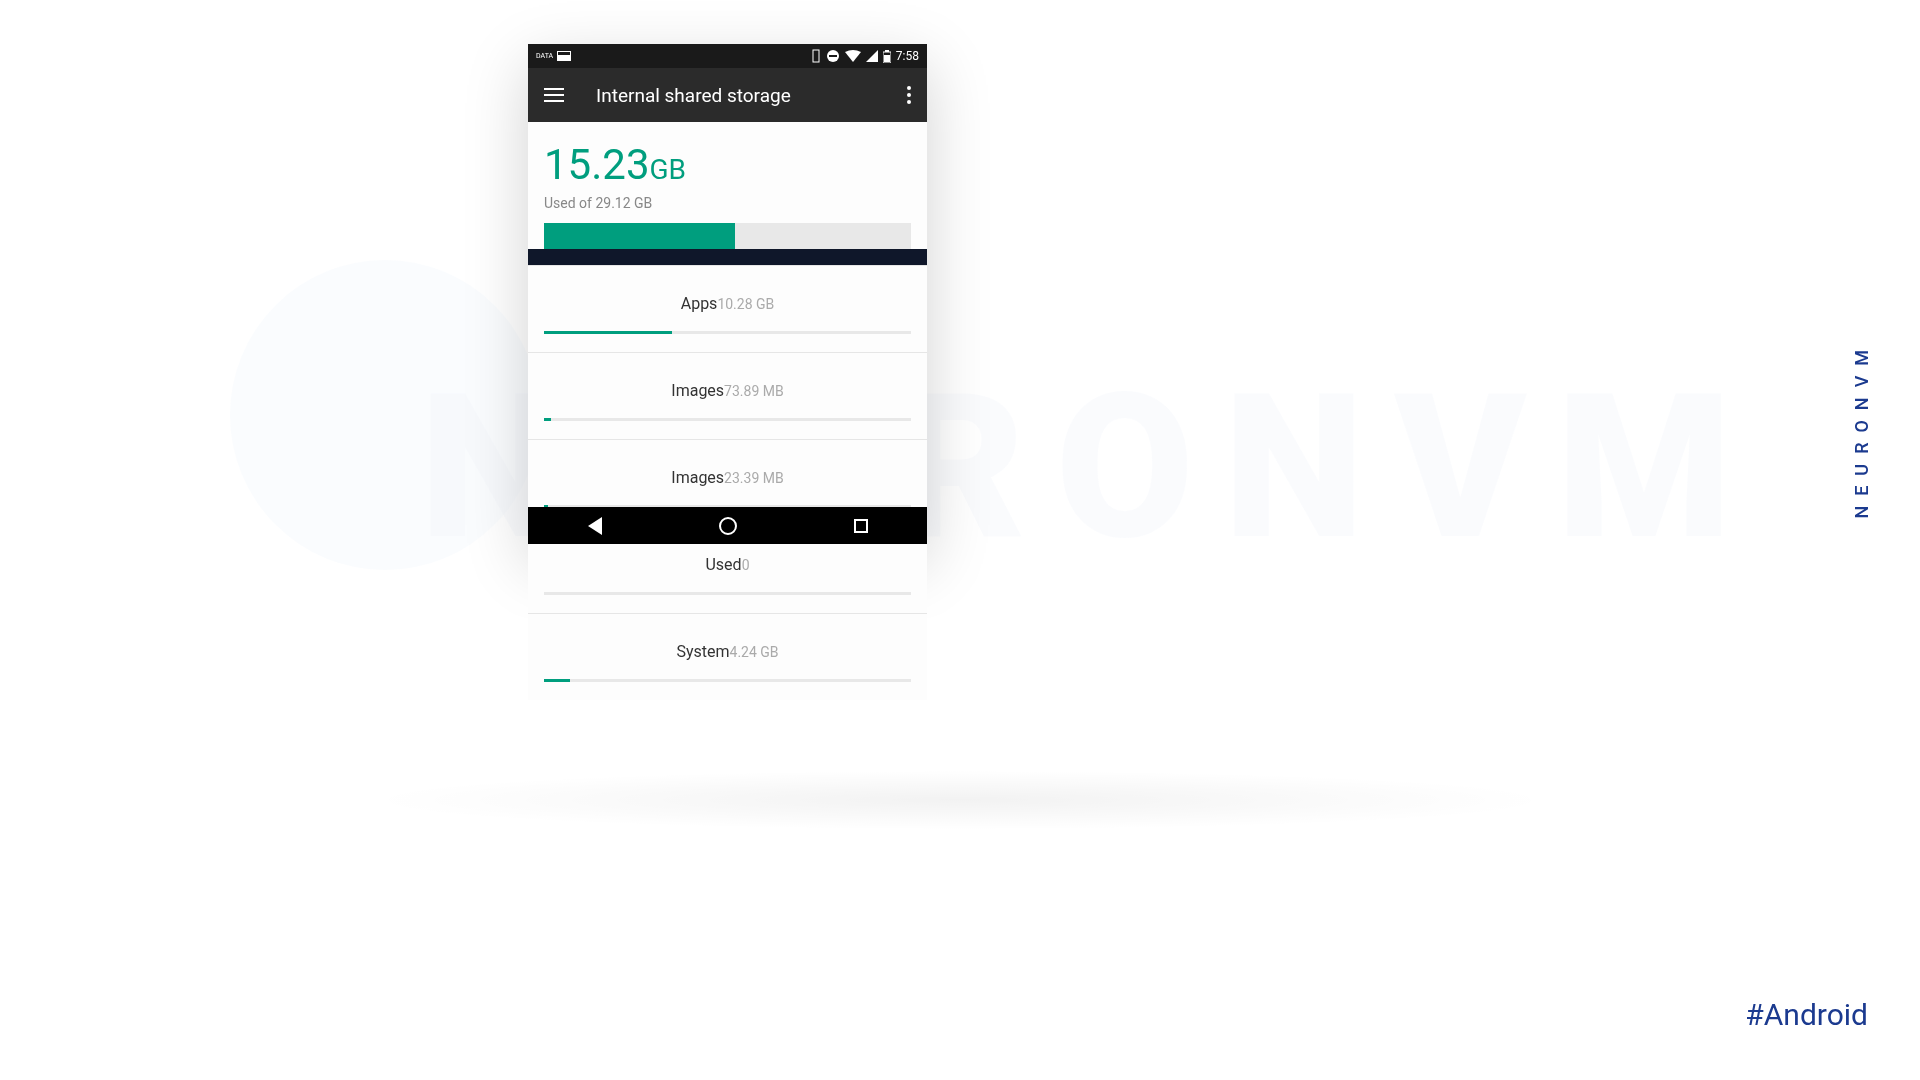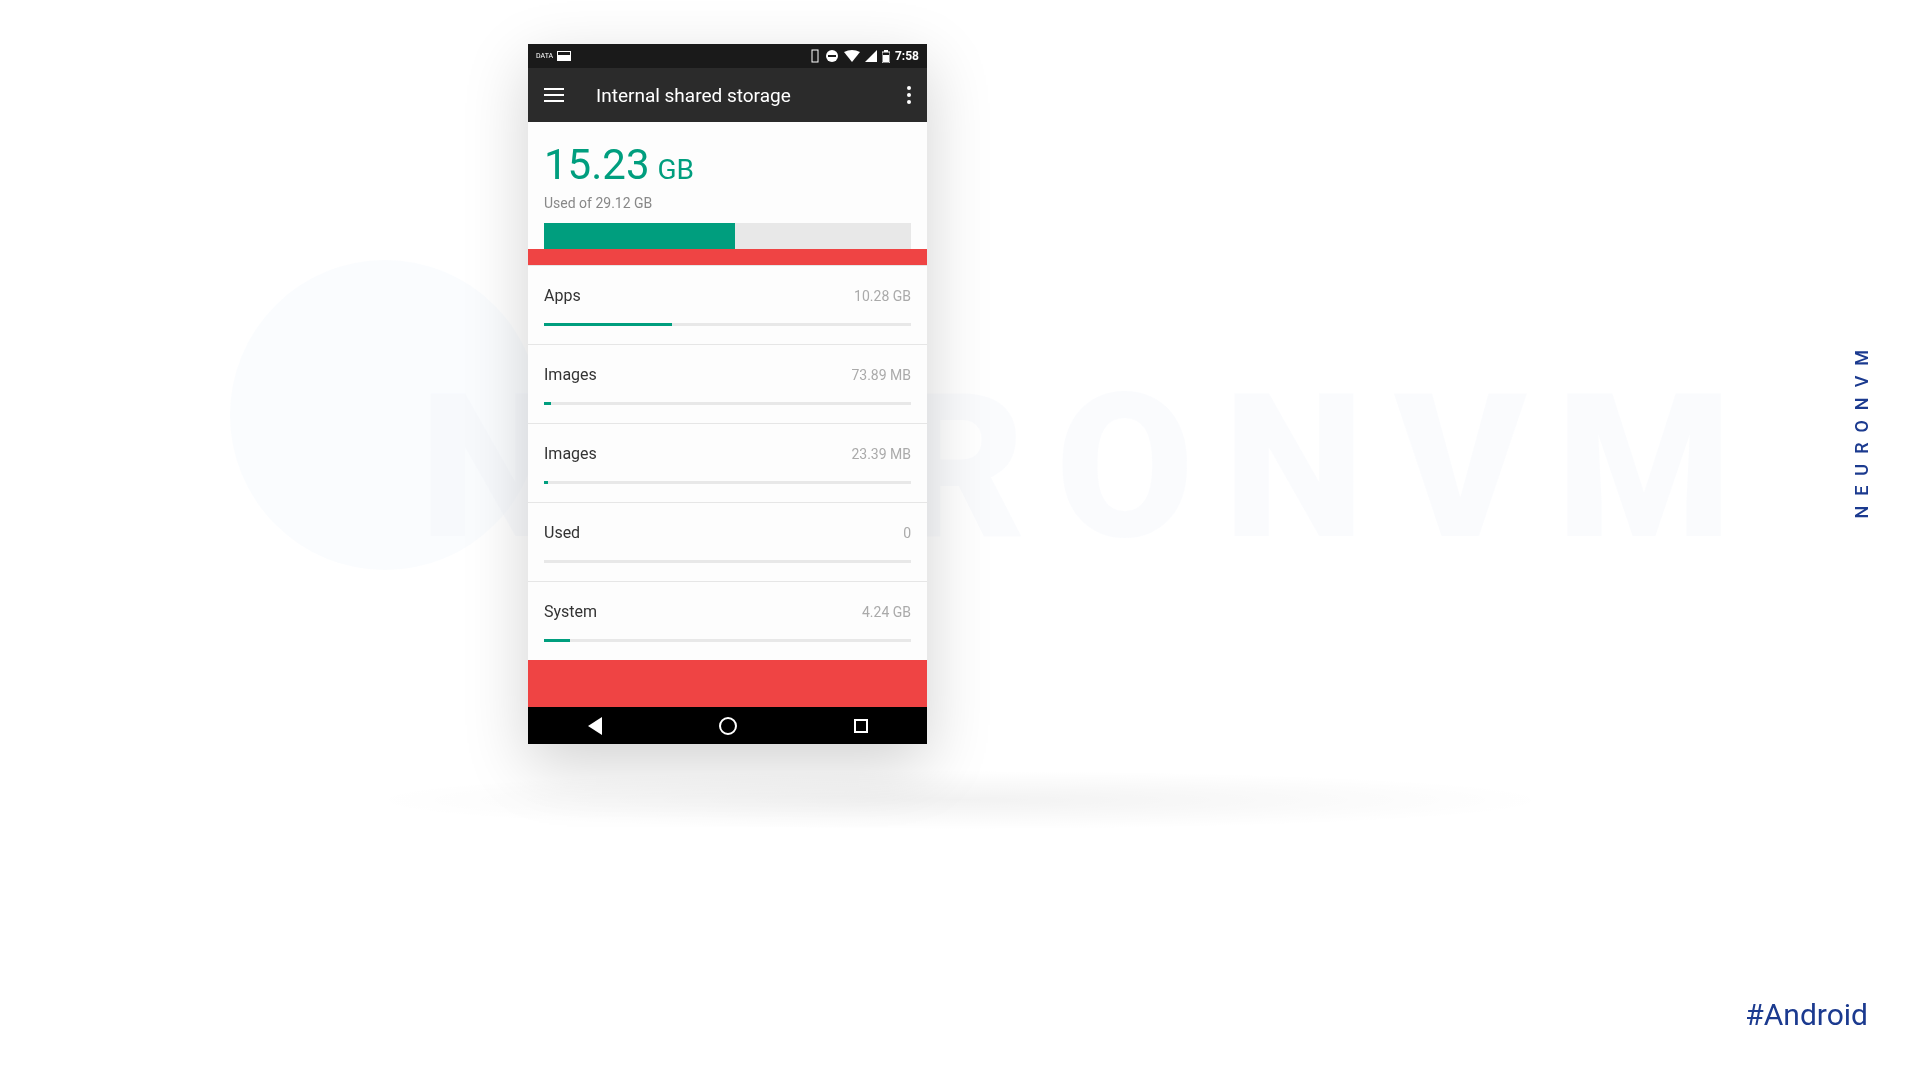--- a/index.html
+++ b/index.html
@@ -40,67 +40,67 @@
   font-weight: 900;
   color: #f2f5fb;
   letter-spacing: 20px;
   opacity: 0.35;
 }
 .phone {
   position: absolute;
   left: 528px;
   top: 44px;
   width: 399px;
-  height: 700px;
-  background: #ef4444;
+  height: 500px;
+  background: #0f172a;
   box-shadow: 0 20px 60px rgba(0,0,0,0.18);
 }
 .status-bar {
   height: 24px;
   background: #1a1a1a;
   display: flex;
   align-items: center;
   justify-content: space-between;
   padding: 0 8px;
   color: #fff;
   font-size: 12px;
 }
 .status-left { display: flex; align-items: center; gap: 4px; }
-.status-right { display: flex; align-items: center; gap: 5px; font-weight: bold; }
+.status-right { display: flex; align-items: center; gap: 5px; }
 .data-label { font-size: 7px; }
 .battery-download { width: 14px; height: 10px; border: 1px solid #fff; position: relative; }
 .battery-download::after { content:''; position:absolute; bottom:0; left:0; width:100%; height:60%; background:#fff; }
 .app-bar {
   height: 54px;
   background: #2b2b2b;
   display: flex;
   align-items: center;
   padding: 7px 16px;
   color: #fff;
 }
 .hamburger { width: 20px; height: 14px; display: flex; flex-direction: column; justify-content: space-between; margin-right: 32px; cursor: pointer; }
 .hamburger span { display: block; height: 2px; background: #fff; }
 .app-title { font-size: 19px; font-weight: 400; flex: 1; }
 .more-dots { width: 4px; display: flex; flex-direction: column; gap: 3px; cursor: pointer; }
 .more-dots span { width: 4px; height: 4px; background: #fff; border-radius: 50%; }
 .content { padding: 18px 16px 0 16px; background: #fdfdfd; }
-.used-row { display: flex; align-items: baseline; gap: 8px; }
+.used-row { display: flex; align-items: baseline; }
 .used-num { color: #009e7e; font-size: 42px; font-weight: 400; }
 .used-unit { color: #009e7e; font-size: 28px; }
 .used-sub { color: #888; font-size: 14px; margin-top: 6px; }
 .main-bar { width: 100%; height: 26px; background: #e8e8e8; margin-top: 12px; position: relative; }
 .main-bar-fill { height: 100%; background: #009e7e; }
 .categories { margin-top: 16px; }
 .category {
   padding: 20px 16px 18px 16px;
   border-top: 1px solid #e6e6e6;
   background: #fdfdfd;
   cursor: pointer;
 }
-.cat-row { display: flex; justify-content: space-between; align-items: center; }
+.cat-row { display: flex; justify-content: center; align-items: center; margin-top: 8px; }
 .cat-name { font-size: 16px; color: #333; }
 .cat-size { font-size: 14px; color: #aaa; }
 .cat-bar { width: 100%; height: 3px; background: #e8e8e8; margin-top: 18px; position: relative; }
 .cat-bar-fill { height: 100%; background: #009e7e; }
 .nav-bar {
   position: absolute;
   bottom: 0; left: 0; right: 0;
   height: 37px;
   background: #000;
   display: flex;

